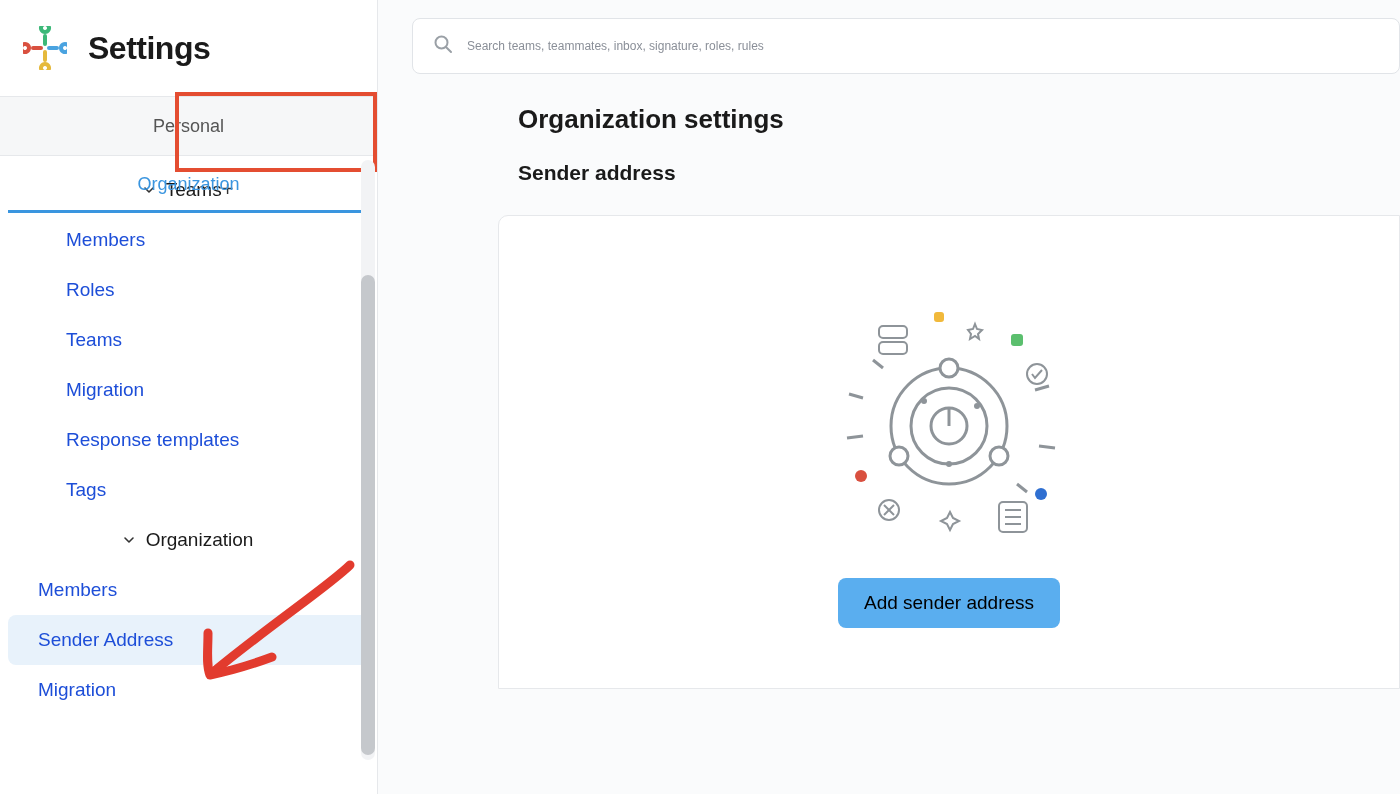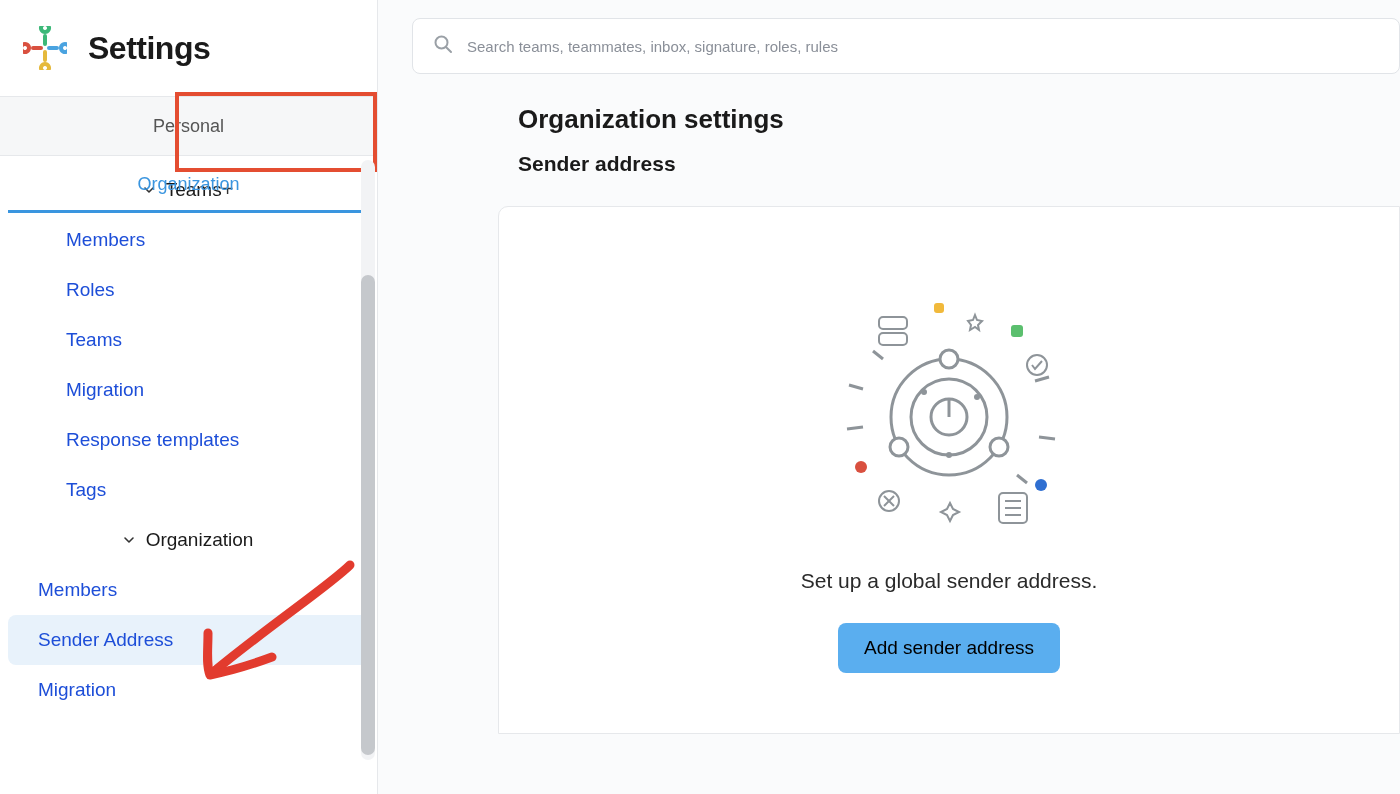--- a/index.html
+++ b/index.html
@@ -155,32 +155,32 @@
     border: 1px solid #e1e4e8;
     border-radius: 8px;
     padding: 14px 20px;
     height: 56px;
   }
   .search-icon { color: #9aa0a6; }
   .search-input {
     flex: 1;
     border: none;
     outline: none;
-    font-size: 15px;
+    font-size: 12px;
     color: #333;
     background: transparent;
   }
   .search-input::placeholder { color: #8a8f98; }
   .content {
     padding: 12px 0 0 140px;
   }
   .content-title {
     font-size: 26px;
     font-weight: 700;
-    margin-bottom: 17px;
+    margin-bottom: 26px;
   }
   .content-subtitle {
     font-size: 21px;
     font-weight: 700;
     margin-bottom: 30px;
   }
   .card {
     background: #fff;
     border: 1px solid #e6e8eb;
     border-radius: 10px 0 0 0;
@@ -351,18 +351,17 @@
 
             <path d="M118 212 l3 -6 3 6 6 3 -6 3 -3 6 -3 -6 -6 -3 z"></path>
           </g>
 
           <rect x="105" y="6" width="10" height="10" rx="3" fill="#f1b93b"></rect>
           <rect x="182" y="28" width="12" height="12" rx="3" fill="#5bbf6e"></rect>
           <circle cx="212" cy="188" r="6" fill="#2f6fd1"></circle>
           <circle cx="32" cy="170" r="6" fill="#d9503f"></circle>
         </svg>
 
-        <div class="card-text">Set up a global sender address.</div>
         <button class="primary-btn">Add sender address</button>
       </div>
     </div>
   </main>
 </div>
 
 </body></html>

